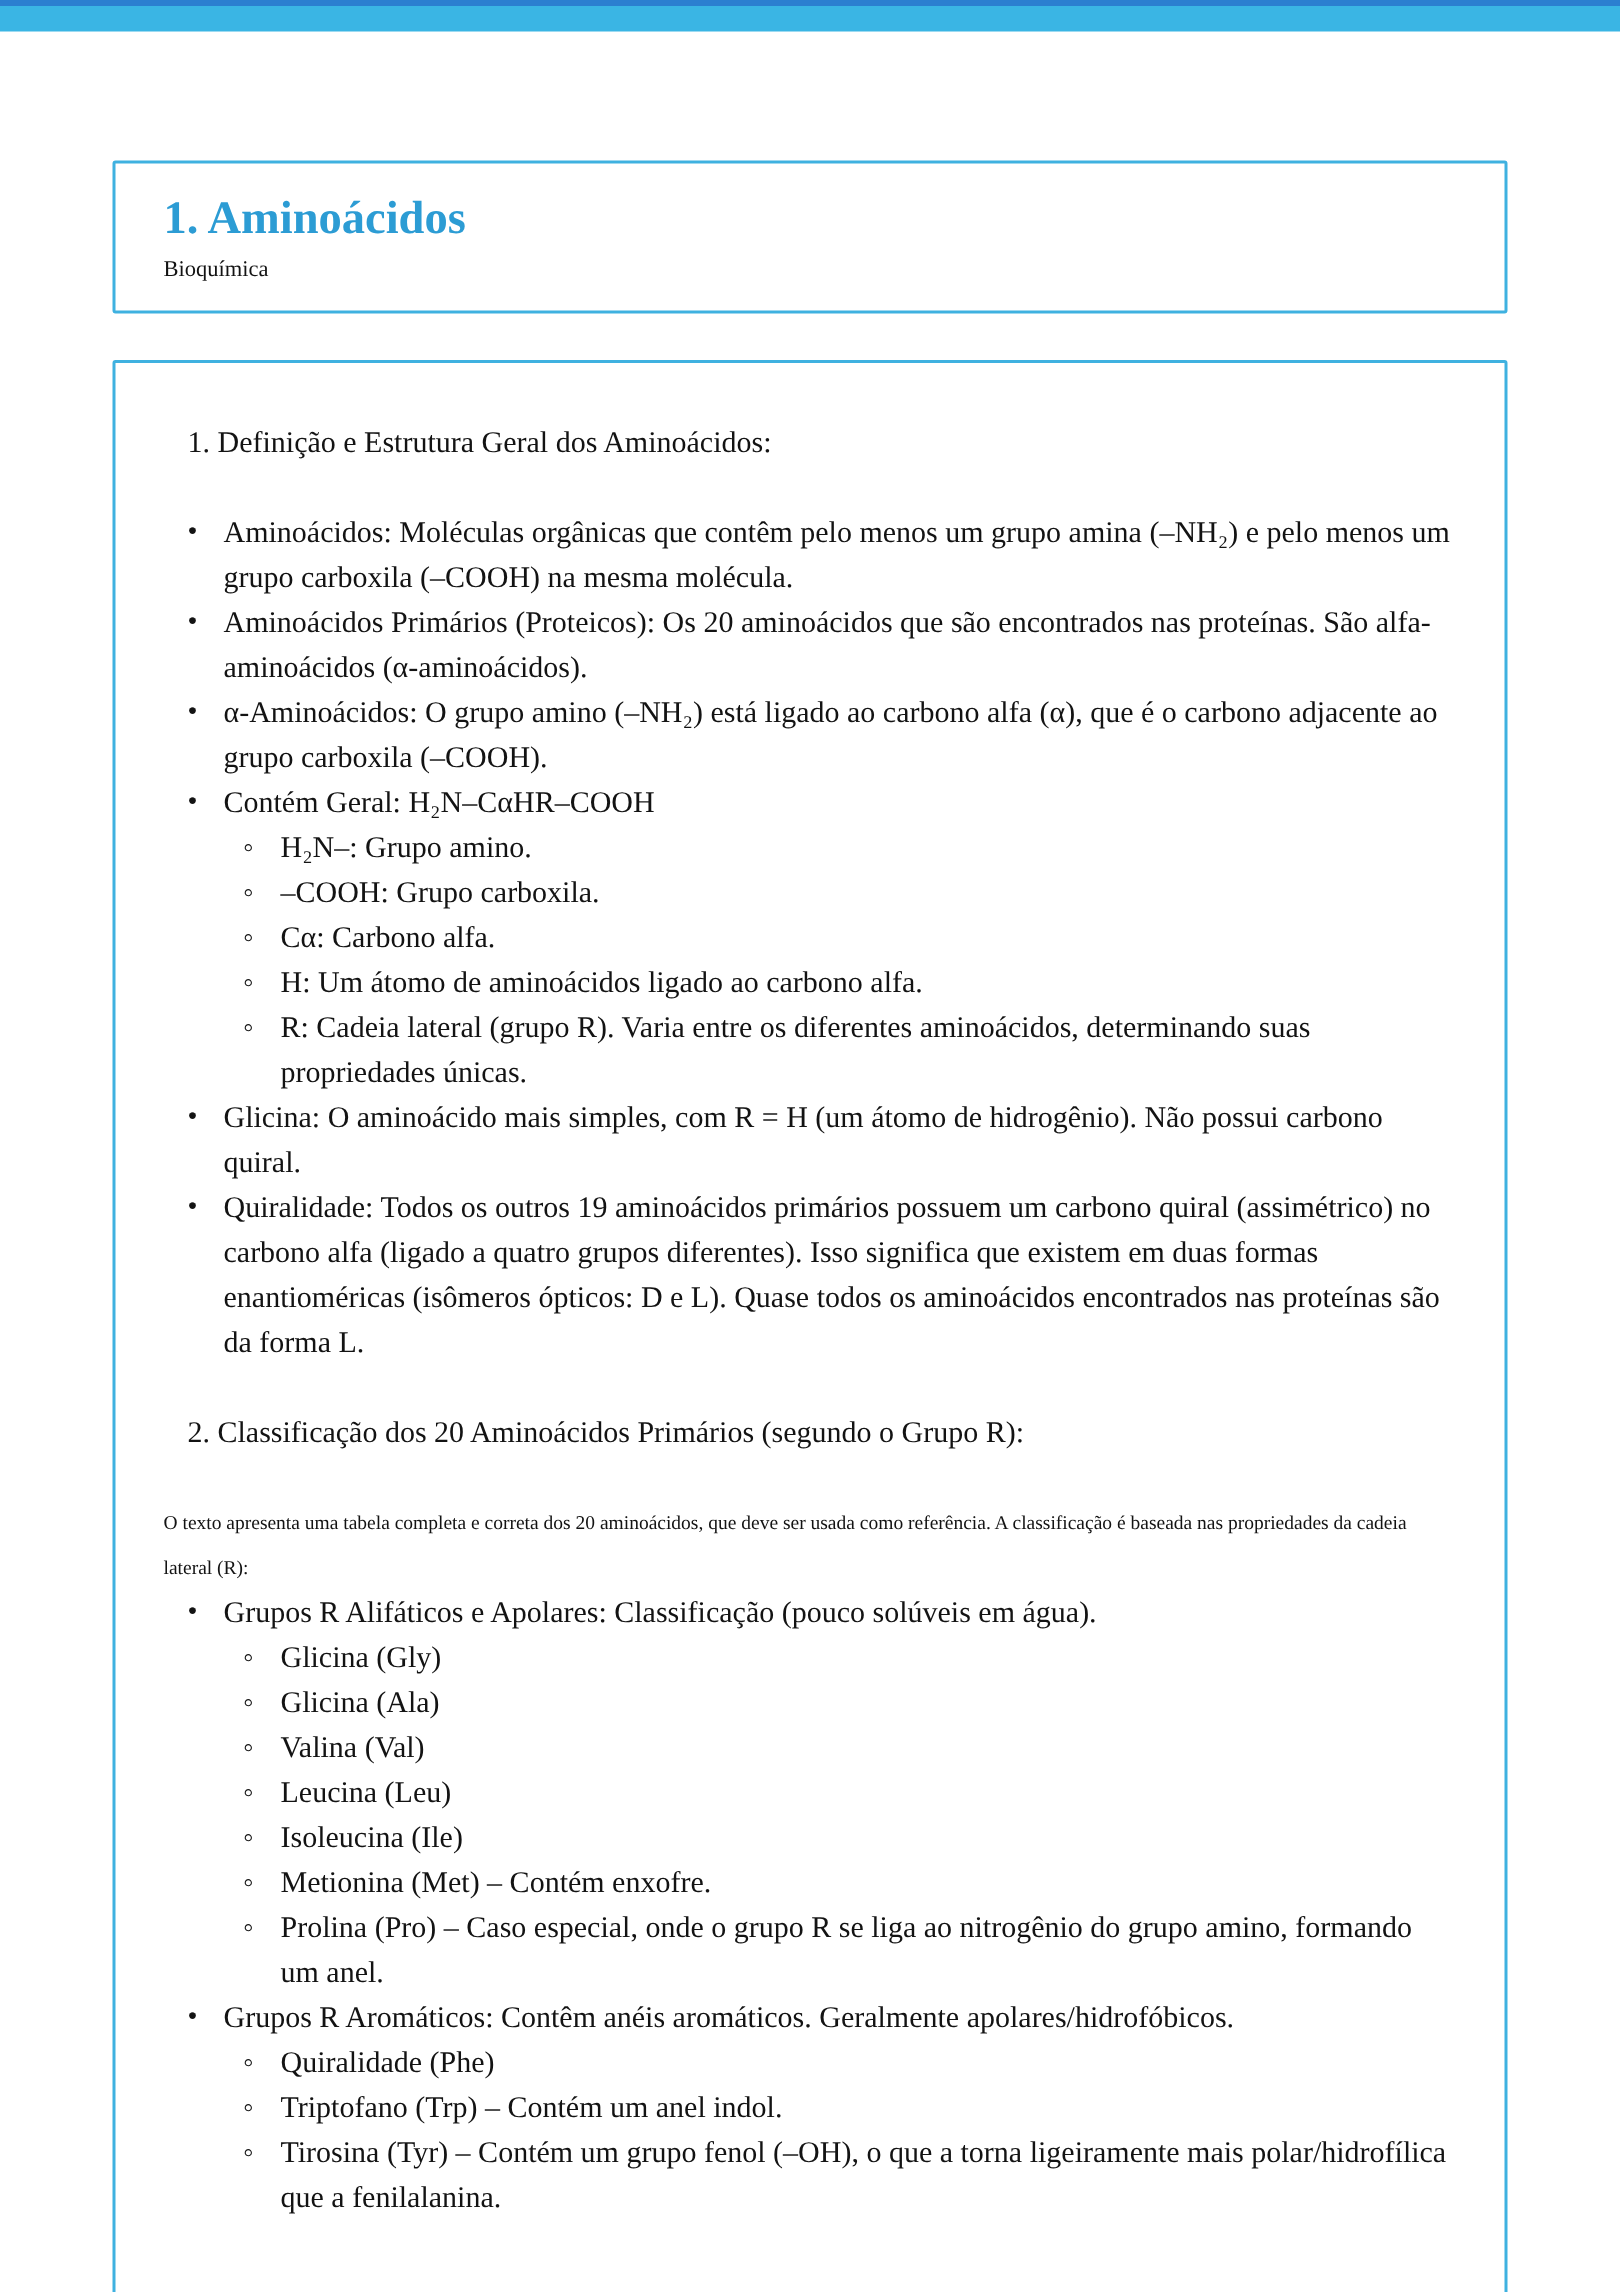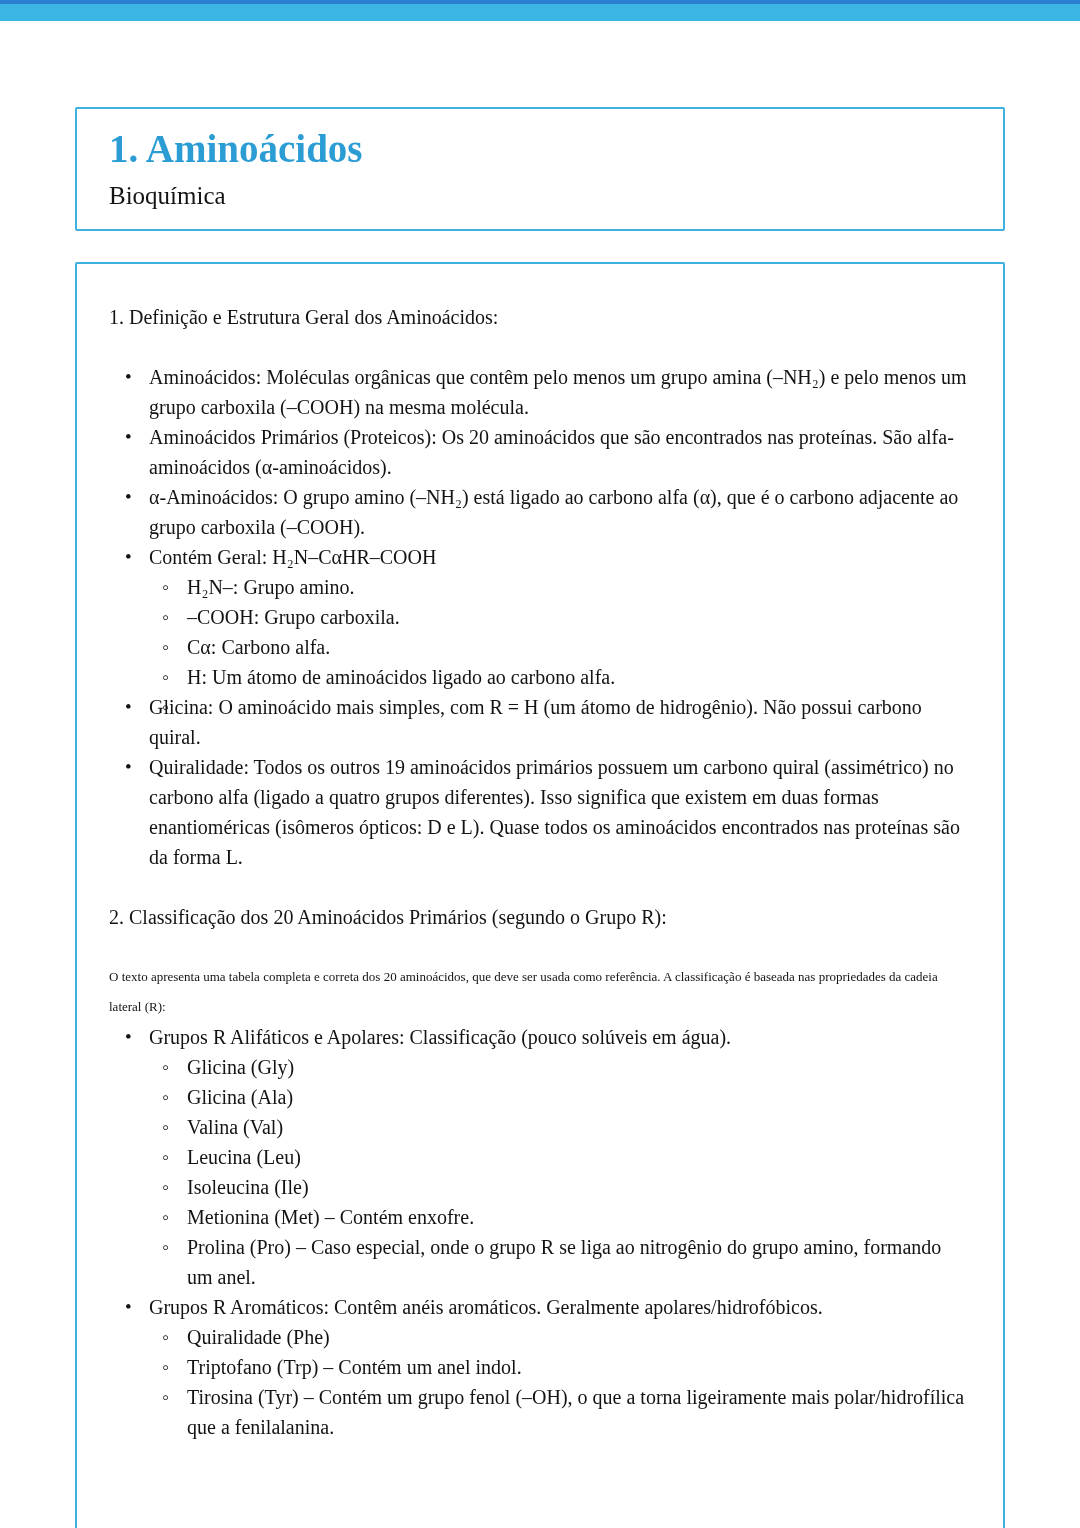--- a/index.html
+++ b/index.html
@@ -23,43 +23,43 @@
     border-top:4px solid var(--topbar-edge);
   }
   .header-card{
     margin:86px 75px 0 75px;
     border:2px solid var(--box-border);
     border-radius:2px;
     padding:17px 32px 18px 32px;
     background:#ffffff;
   }
   .doc-title{
-    font-size:39px;
+    font-size:31px;
     font-weight:bold;
     color:var(--title-color);
     line-height:1.2;
   }
   .doc-subtitle{
-    font-size:25px;
+    font-size:15px;
     color:var(--text-color);
     margin-top:8px;
     line-height:1.2;
   }
   .content-card{
     margin:31px 75px 0 75px;
     border:2px solid var(--box-border);
     border-radius:2px;
     padding:38px 34px 40px 32px;
     background:#ffffff;
     height:1320px; 
   }
   .doc-heading{
     font-size:20px;
     line-height:30px;
-    margin:30px 0;
+    margin:30px 16px;
   }
   .doc-heading:first-child{margin-top:0;}
   .doc-paragraph{
     font-size:13px;
     line-height:30px;
     margin:30px 0 0 0;
   }
   ul.doc-list{
     list-style:none;
     padding-left:16px;
@@ -102,21 +102,21 @@
       <div class="doc-heading">1. Definição e Estrutura Geral dos Aminoácidos:</div>
       <ul class="doc-list">
         <li class="doc-li level1"><span class="marker">•</span><span class="li-text">Aminoácidos: Moléculas orgânicas que contêm pelo menos um grupo amina (–NH₂) e pelo menos um grupo carboxila (–COOH) na mesma molécula.</span></li>
         <li class="doc-li level1"><span class="marker">•</span><span class="li-text">Aminoácidos Primários (Proteicos): Os 20 aminoácidos que são encontrados nas proteínas. São alfa-aminoácidos (α-aminoácidos).</span></li>
         <li class="doc-li level1"><span class="marker">•</span><span class="li-text">α-Aminoácidos: O grupo amino (–NH₂) está ligado ao carbono alfa (α), que é o carbono adjacente ao grupo carboxila (–COOH).</span></li>
         <li class="doc-li level1"><span class="marker">•</span><span class="li-text">Contém Geral: H₂N–CαHR–COOH</span><ul class="doc-sublist">
             <li class="doc-li level2"><span class="marker">◦</span><span class="li-text">H₂N–: Grupo amino.</span></li>
             <li class="doc-li level2"><span class="marker">◦</span><span class="li-text">–COOH: Grupo carboxila.</span></li>
             <li class="doc-li level2"><span class="marker">◦</span><span class="li-text">Cα: Carbono alfa.</span></li>
             <li class="doc-li level2"><span class="marker">◦</span><span class="li-text">H: Um átomo de aminoácidos ligado ao carbono alfa.</span></li>
-            <li class="doc-li level2"><span class="marker">◦</span></li>
+            <li class="doc-li level2"><span class="marker">◦</span><span class="li-text">R: Cadeia lateral (grupo R). Varia entre os diferentes aminoácidos, determinando suas propriedades únicas.</span></li>
           </ul></li>
         <li class="doc-li level1"><span class="marker">•</span><span class="li-text">Glicina: O aminoácido mais simples, com R = H (um átomo de hidrogênio). Não possui carbono quiral.</span></li>
         <li class="doc-li level1"><span class="marker">•</span><span class="li-text">Quiralidade: Todos os outros 19 aminoácidos primários possuem um carbono quiral (assimétrico) no carbono alfa (ligado a quatro grupos diferentes). Isso significa que existem em duas formas enantioméricas (isômeros ópticos: D e L). Quase todos os aminoácidos encontrados nas proteínas são da forma L.</span></li>
       </ul>
       <div class="doc-heading">2. Classificação dos 20 Aminoácidos Primários (segundo o Grupo R):</div>
       <div class="doc-paragraph">O texto apresenta uma tabela completa e correta dos 20 aminoácidos, que deve ser usada como referência. A classificação é baseada nas propriedades da cadeia lateral (R):</div>
       <ul class="doc-list">
         <li class="doc-li level1"><span class="marker">•</span><span class="li-text">Grupos R Alifáticos e Apolares: Classificação (pouco solúveis em água).</span><ul class="doc-sublist">
             <li class="doc-li level2"><span class="marker">◦</span><span class="li-text">Glicina (Gly)</span></li>
             <li class="doc-li level2"><span class="marker">◦</span><span class="li-text">Glicina (Ala)</span></li>

